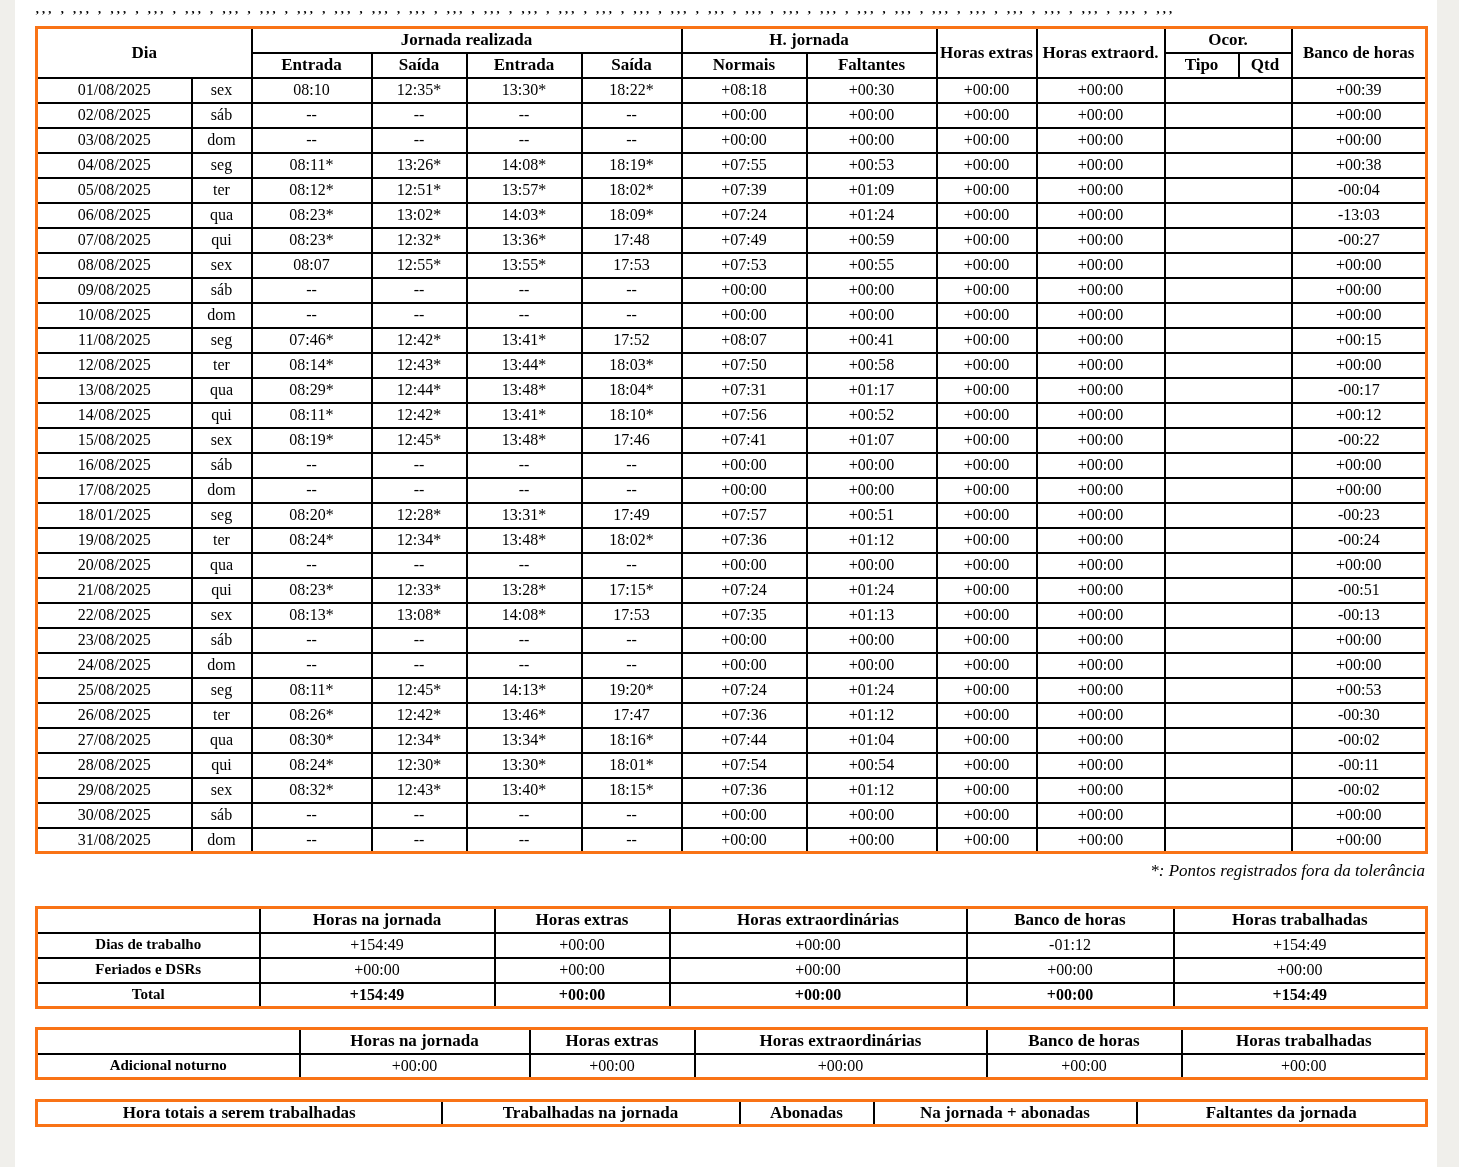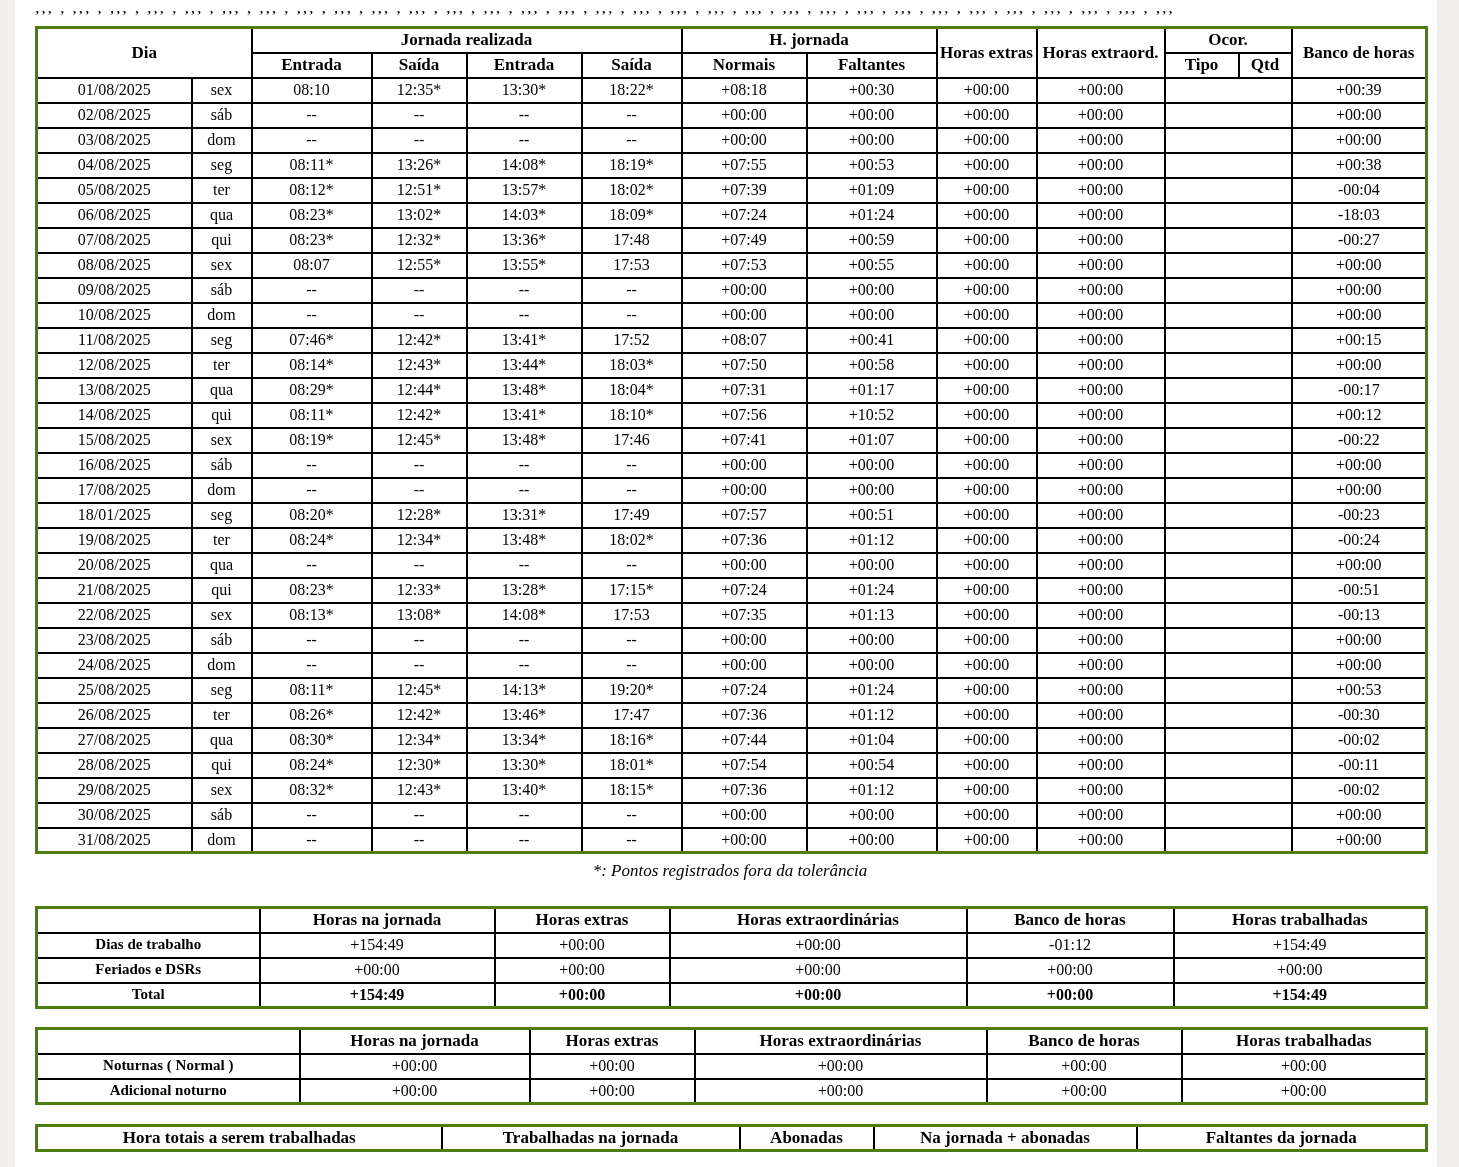--- a/index.html
+++ b/index.html
@@ -25,42 +25,42 @@
     overflow:hidden;
     white-space:nowrap;
     font-weight:bold;
     font-size:13px;
     letter-spacing:2.9px;
     line-height:18px;
   }
   table.doc-table {
     border-collapse:collapse;
     table-layout:fixed;
-    border:3px solid #4d7c0f;
+    border:3px solid #f97316;
   }
   table.doc-table td, table.doc-table th {
     border:2px solid #000;
     padding:0 1px;
     text-align:center;
     line-height:1.15;
     overflow:hidden;
   }
   table.doc-table th { font-weight:bold; font-size:17px; }
   table.doc-table td { font-size:16px; }
   #main-table { width:1390px; }
   #main-table thead tr { height:25px; }
   #main-table tbody tr { height:25px;margin-left:20px; }
   #summary-table, #night-table, #totals-table { width:1390px; }
   #summary-table tr, #night-table tr, #totals-table tr { height:25px; }
   #summary-table td:first-child,
   #night-table td:first-child { font-weight:bold; font-size:15px; }
   #summary-table tbody tr:last-child td { font-weight:bold; }
   .footnote {
     width:1390px;
-    text-align:center;
+    text-align:right;
     font-style:italic;
     font-size:17px;
     margin-top:5px;
     height:24px;
     line-height:24px;
   }
   .spacer-a { height:23px; }
   .spacer-b { height:18px; }
   .spacer-c { height:19px; }
 </style>
@@ -184,21 +184,21 @@
           <td>qua</td>
           <td>08:23*</td>
           <td>13:02*</td>
           <td>14:03*</td>
           <td>18:09*</td>
           <td>+07:24</td>
           <td>+01:24</td>
           <td>+00:00</td>
           <td>+00:00</td>
           <td colspan="2"></td>
-          <td>-18:03</td>
+          <td>-13:03</td>
         </tr>
         <tr>
           <td>07/08/2025</td>
           <td>qui</td>
           <td>08:23*</td>
           <td>12:32*</td>
           <td>13:36*</td>
           <td>17:48</td>
           <td>+07:49</td>
           <td>+00:59</td>
@@ -292,21 +292,21 @@
           <td>-00:17</td>
         </tr>
         <tr>
           <td>14/08/2025</td>
           <td>qui</td>
           <td>08:11*</td>
           <td>12:42*</td>
           <td>13:41*</td>
           <td>18:10*</td>
           <td>+07:56</td>
-          <td>+10:52</td>
+          <td>+00:52</td>
           <td>+00:00</td>
           <td>+00:00</td>
           <td colspan="2"></td>
           <td>+00:12</td>
         </tr>
         <tr>
           <td>15/08/2025</td>
           <td>sex</td>
           <td>08:19*</td>
           <td>12:45*</td>
@@ -612,28 +612,20 @@
         <th></th>
         <th>Horas na jornada</th>
         <th>Horas extras</th>
         <th>Horas extraordinárias</th>
         <th>Banco de horas</th>
         <th>Horas trabalhadas</th>
       </tr>
     </thead>
     <tbody>
         <tr>
-          <td>Noturnas ( Normal )</td>
-          <td>+00:00</td>
-          <td>+00:00</td>
-          <td>+00:00</td>
-          <td>+00:00</td>
-          <td>+00:00</td>
-        </tr>
-        <tr>
           <td>Adicional noturno</td>
           <td>+00:00</td>
           <td>+00:00</td>
           <td>+00:00</td>
           <td>+00:00</td>
           <td>+00:00</td>
         </tr>
       </tbody>
   </table>
 

